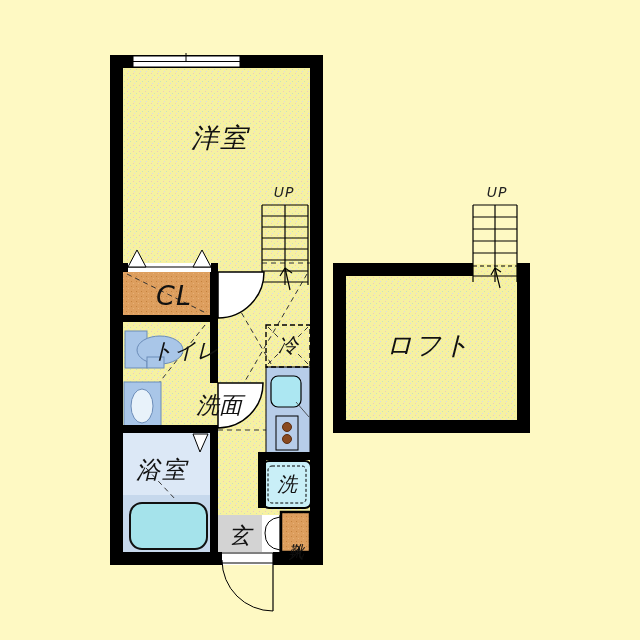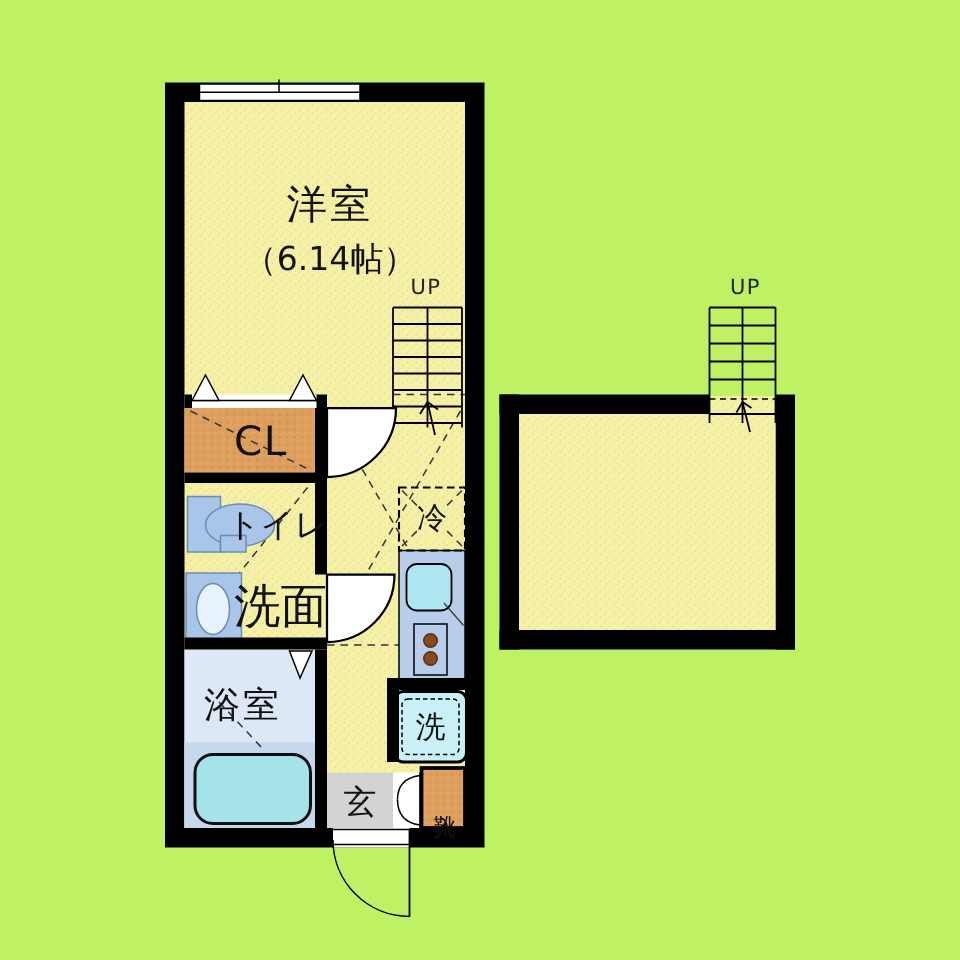--- a/index.html
+++ b/index.html
@@ -1,25 +1,25 @@
 <!DOCTYPE html>
 <html><head>
 <meta charset="utf-8">
 <style>
   html,body{margin:0;padding:0;background:#fff;}
-  #plan{position:relative;width:640px;height:640px;background:#bef264;overflow:hidden;
-        font-family:"DejaVu Sans","Liberation Sans",sans-serif;}
+  #plan{position:relative;width:640px;height:640px;background:#fef9c3;overflow:hidden;
+        font-family:"DejaVu Sans","Liberation Sans",sans-serif;font-style:italic;}
   #plan svg{position:absolute;left:0;top:0;}
   .lbl{position:absolute;transform:translate(-50%,-50%);white-space:nowrap;color:#111;
        font-family:"DejaVu Sans","Liberation Sans",sans-serif;line-height:1;}
   .lbl-room{font-size:27px;letter-spacing:2px;}
   .lbl-size{font-size:22px;letter-spacing:0;}
   .lbl-cl{font-size:27px;letter-spacing:1px;}
   .lbl-toilet{font-size:22px;}
-  .lbl-senmen{font-size:31px;}
+  .lbl-senmen{font-size:23px;margin-left:32px;}
   .lbl-bath{font-size:24px;letter-spacing:2px;text-align:right;}
   .lbl-small{font-size:20px;}
   .lbl-genkan{font-size:22px;}
   .lbl-loft{font-size:26px;letter-spacing:2px;}
   .lbl-up{font-size:14px;color:#222;letter-spacing:1px;}
   .vtext{writing-mode:vertical-rl;text-orientation:upright;font-size:15px;letter-spacing:1px;}
 </style>
 </head>
 <body>
 
@@ -168,25 +168,25 @@
       <line x1="473" y1="241" x2="517" y2="241"></line>
       <line x1="473" y1="253" x2="517" y2="253"></line>
       <line x1="473" y1="276" x2="517" y2="276"></line>
       <line x1="473" y1="266" x2="517" y2="266" stroke-dasharray="4,3" stroke-width="1"></line>
       <line x1="495" y1="268" x2="500" y2="288"></line>
       <path d="M495,268 l-4,7 M495,268 l6,4" fill="none"></path>
     </g>
   </svg>
 
   <div class="lbl lbl-room" style="left:220px;top:137px;">洋室</div>
-  <div class="lbl lbl-size" style="left:220px;top:174px;">（6.14帖）</div>
   <div class="lbl lbl-cl" style="left:174px;top:295px;">CL</div>
   <div class="lbl lbl-toilet" style="left:185px;top:351px;">トイレ</div>
   <div class="lbl lbl-senmen" style="left:187px;top:405px;">洗面</div>
   <div class="lbl lbl-bath" style="left:162px;top:470px;">浴室</div>
   <div class="lbl lbl-small" style="left:288px;top:345px;">冷</div>
   <div class="lbl lbl-small" style="left:287px;top:484px;">洗</div>
   <div class="lbl lbl-genkan" style="left:240px;top:536px;">玄</div>
   <div class="lbl vtext" style="left:296px;top:532px;">靴入</div>
+  <div class="lbl lbl-loft" style="left:429px;top:345px;">ロフト</div>
   <div class="lbl lbl-up" style="left:284px;top:192px;">UP</div>
   <div class="lbl lbl-up" style="left:497px;top:192px;">UP</div>
 
 </div>
 
 </body></html>

